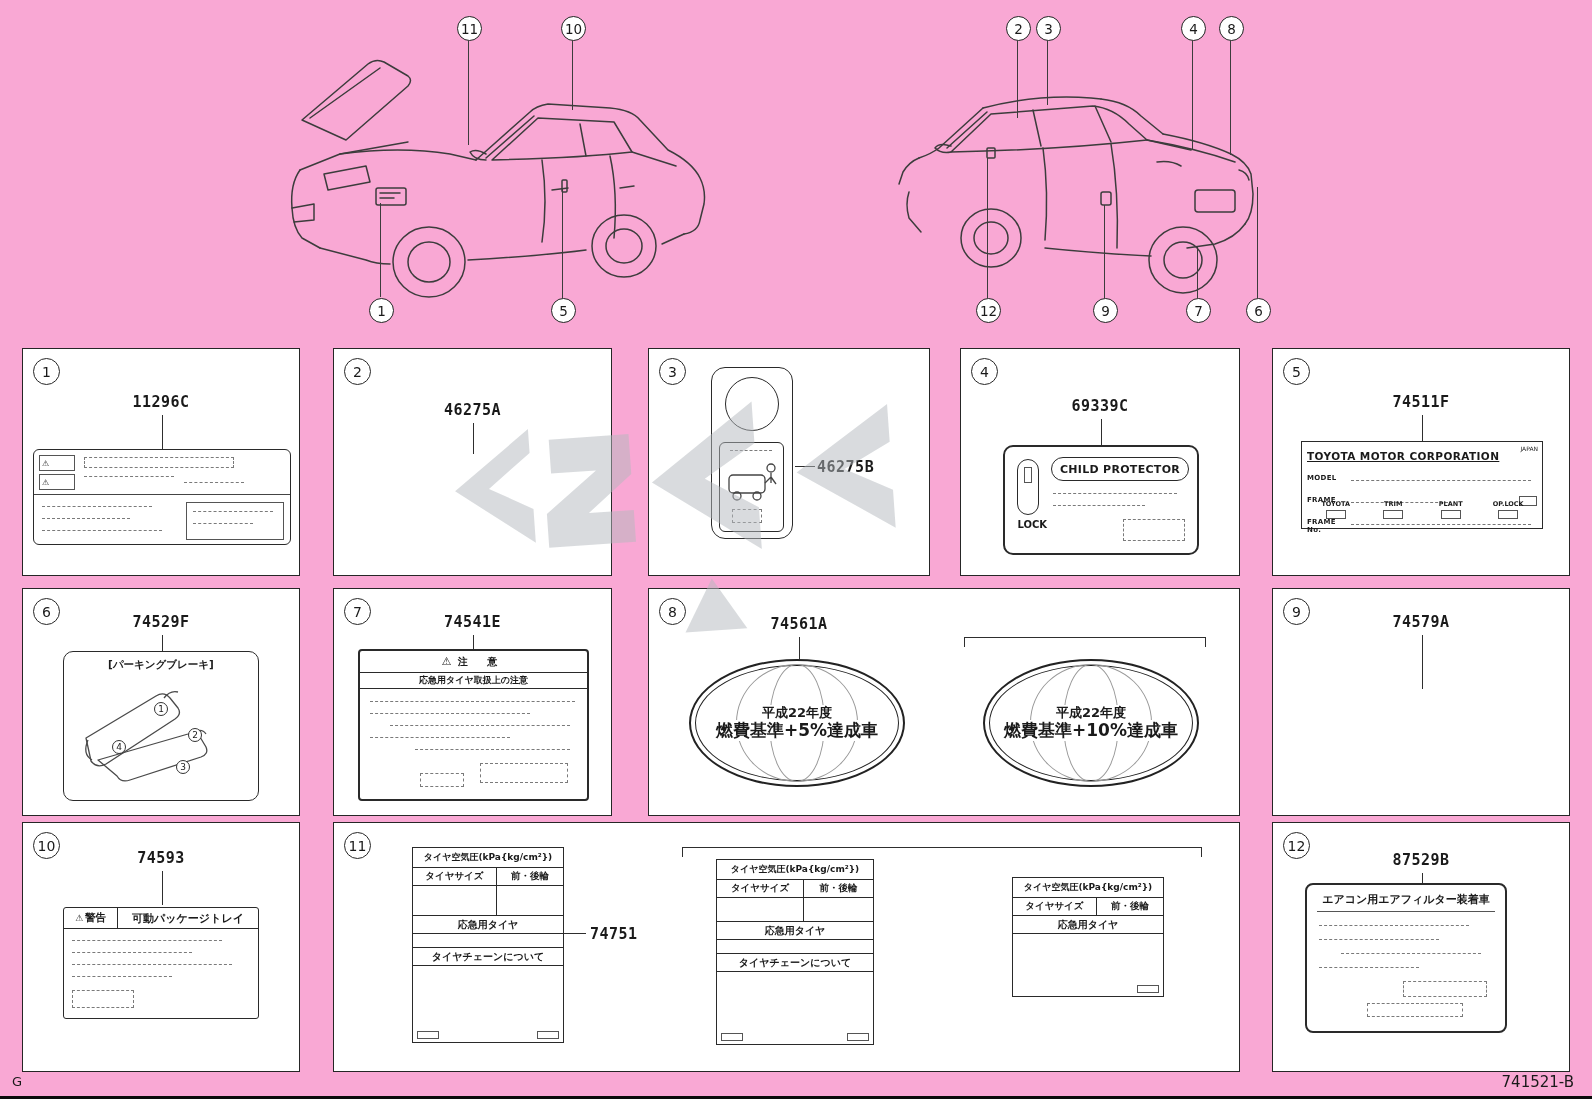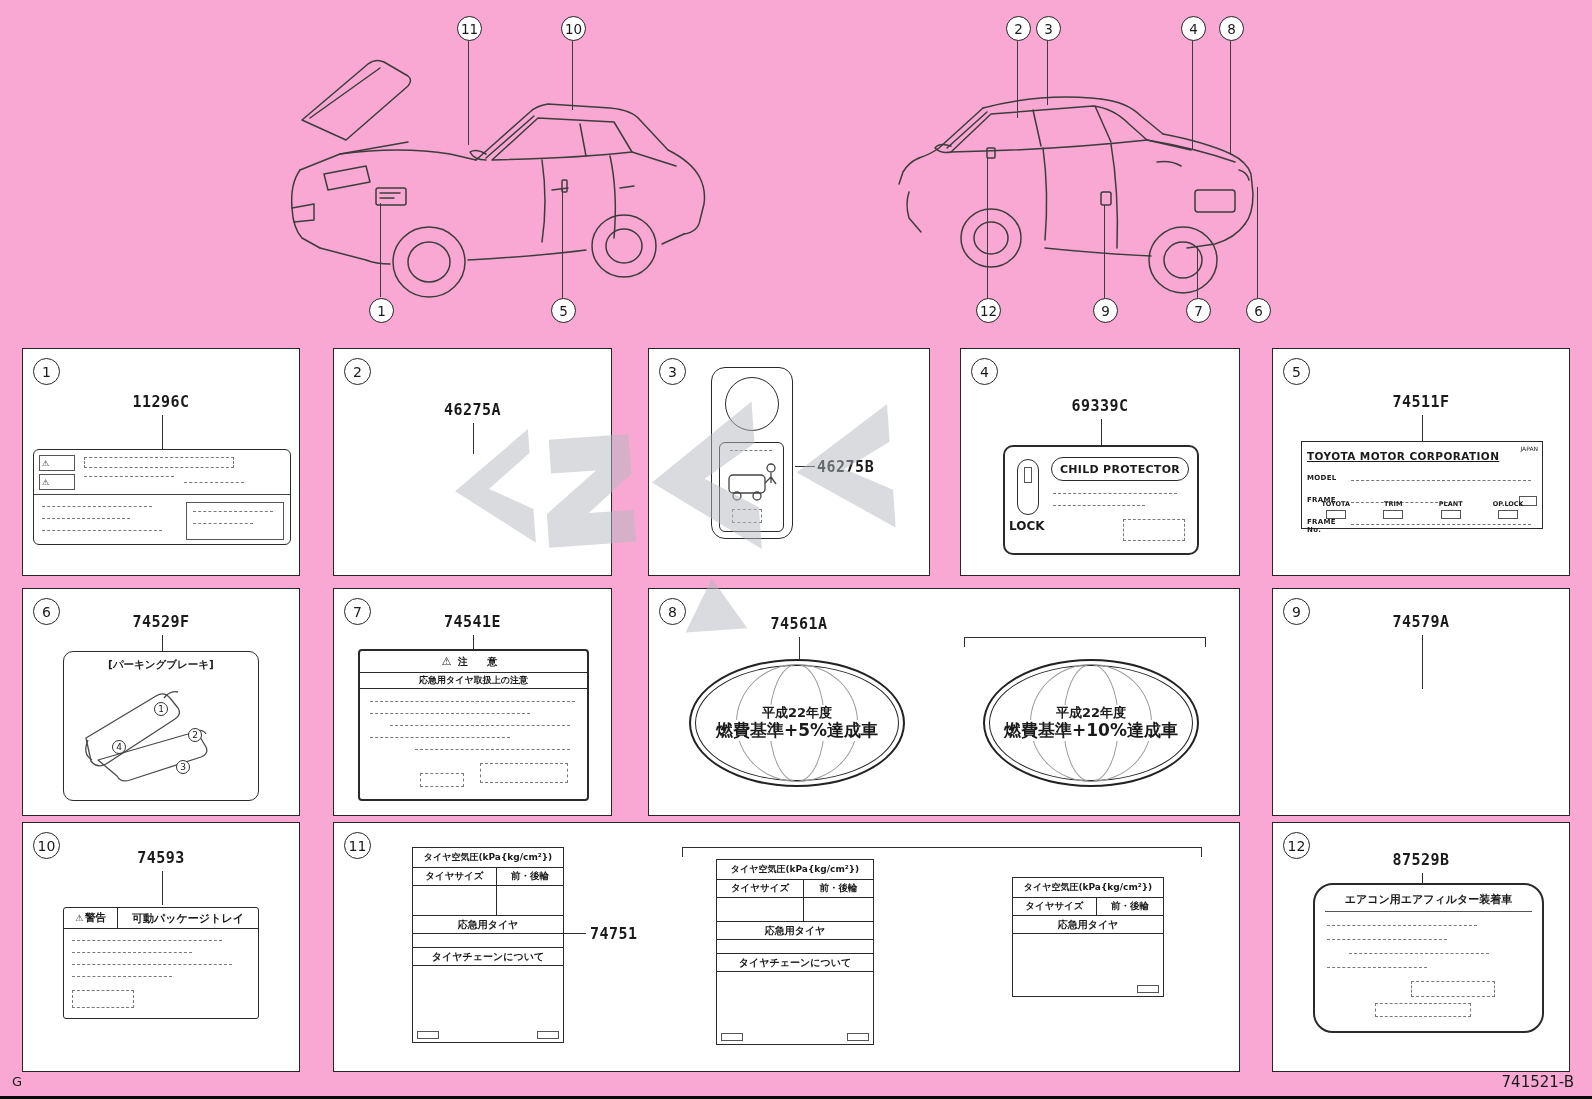--- a/index.html
+++ b/index.html
@@ -201,21 +201,21 @@
   </div>
 
   <div class="panel" style="left:960px;top:348px;width:280px;height:228px">
     <div class="pnum">4</div>
     <div class="part ctr" style="top:48px">69339C</div>
     <div class="vl" style="left:140px;top:70px;height:26px"></div>
     <div class="lbl" style="left:42px;top:96px;width:196px;height:110px;border-width:2px;border-radius:10px">
       <div class="abs" style="left:12px;top:12px;width:22px;height:56px;border:1.5px solid #2a2a2a;border-radius:11px">
         <div class="sb" style="left:6px;top:7px;width:8px;height:16px"></div>
       </div>
-      <div class="abs b" style="left:4px;top:72px;width:38px;text-align:left;font-size:12px">LOCK</div>
+      <div class="abs b" style="left:4px;top:72px;width:38px;text-align:right;font-size:10px">LOCK</div>
       <div class="abs b" style="left:46px;top:10px;right:8px;height:24px;border:1.5px solid #2a2a2a;border-radius:12px;display:flex;align-items:center;justify-content:center;font-size:11px;letter-spacing:.3px">CHILD PROTECTOR</div>
       <div class="dl" style="left:48px;top:46px;width:124px"></div>
       <div class="dl" style="left:48px;top:58px;width:92px"></div>
       <div class="db" style="left:118px;top:72px;width:62px;height:22px"></div>
     </div>
   </div>
 
   <div class="panel" style="left:1272px;top:348px;width:298px;height:228px">
     <div class="pnum">5</div>
     <div class="part ctr" style="top:44px">74511F</div>
@@ -407,21 +407,21 @@
       <div class="tr trlast" style="flex:1;position:relative">
         <div class="sb" style="right:4px;bottom:3px;width:22px;height:8px"></div>
       </div>
     </div>
   </div>
 
   <div class="panel" style="left:1272px;top:822px;width:298px;height:250px">
     <div class="pnum">12</div>
     <div class="part ctr" style="top:28px">87529B</div>
     <div class="vl" style="left:149px;top:50px;height:10px"></div>
-    <div class="lbl" style="left:40px;top:60px;width:231px;height:150px;border-width:2px;border-radius:20px">
+    <div class="lbl" style="left:32px;top:60px;width:202px;height:150px;border-width:2px;border-radius:8px">
       <div class="b" style="position:absolute;left:0;right:0;top:7px;text-align:center;font-size:11px">エアコン用エアフィルター装着車</div>
       <div class="hl" style="left:10px;right:10px;top:26px;background:#555"></div>
       <div class="dl" style="left:12px;top:40px;width:150px"></div>
       <div class="dl" style="left:12px;top:54px;width:120px"></div>
       <div class="dl" style="left:34px;top:68px;width:140px"></div>
       <div class="dl" style="left:12px;top:82px;width:100px"></div>
       <div class="db" style="left:96px;top:96px;width:84px;height:16px"></div>
       <div class="db" style="left:60px;top:118px;width:96px;height:14px"></div>
     </div>
   </div>

